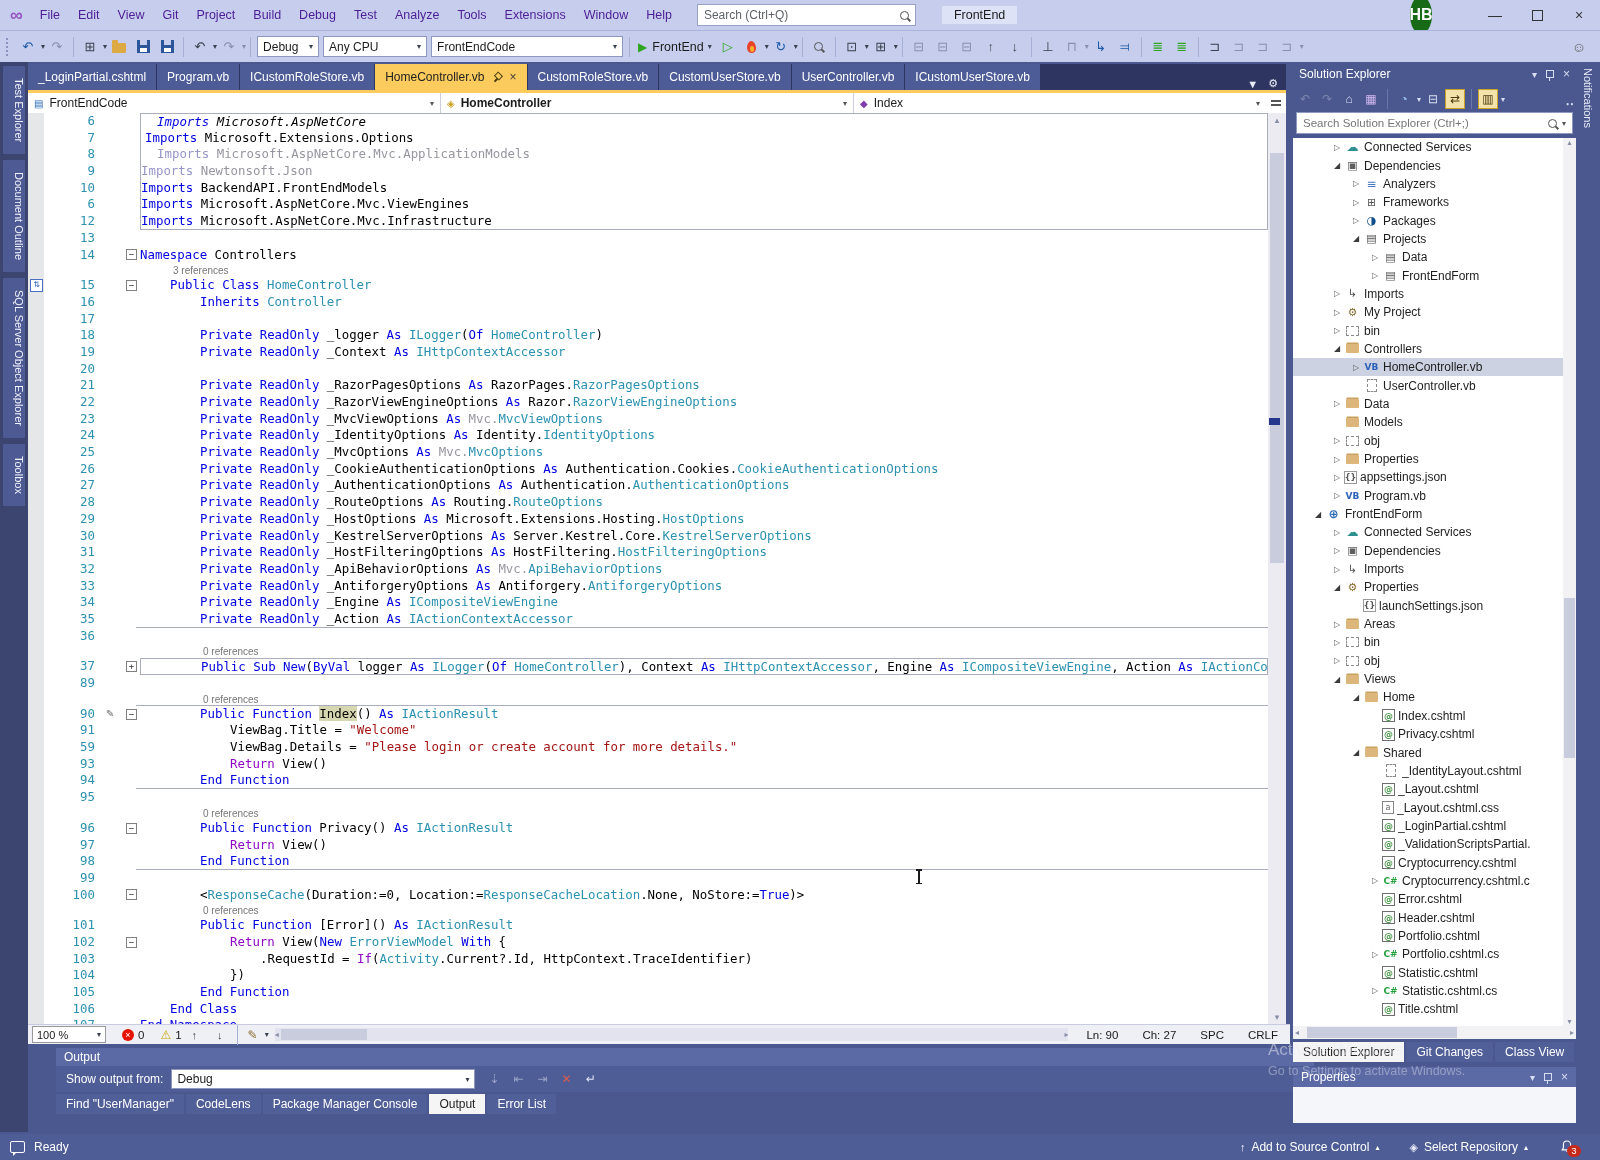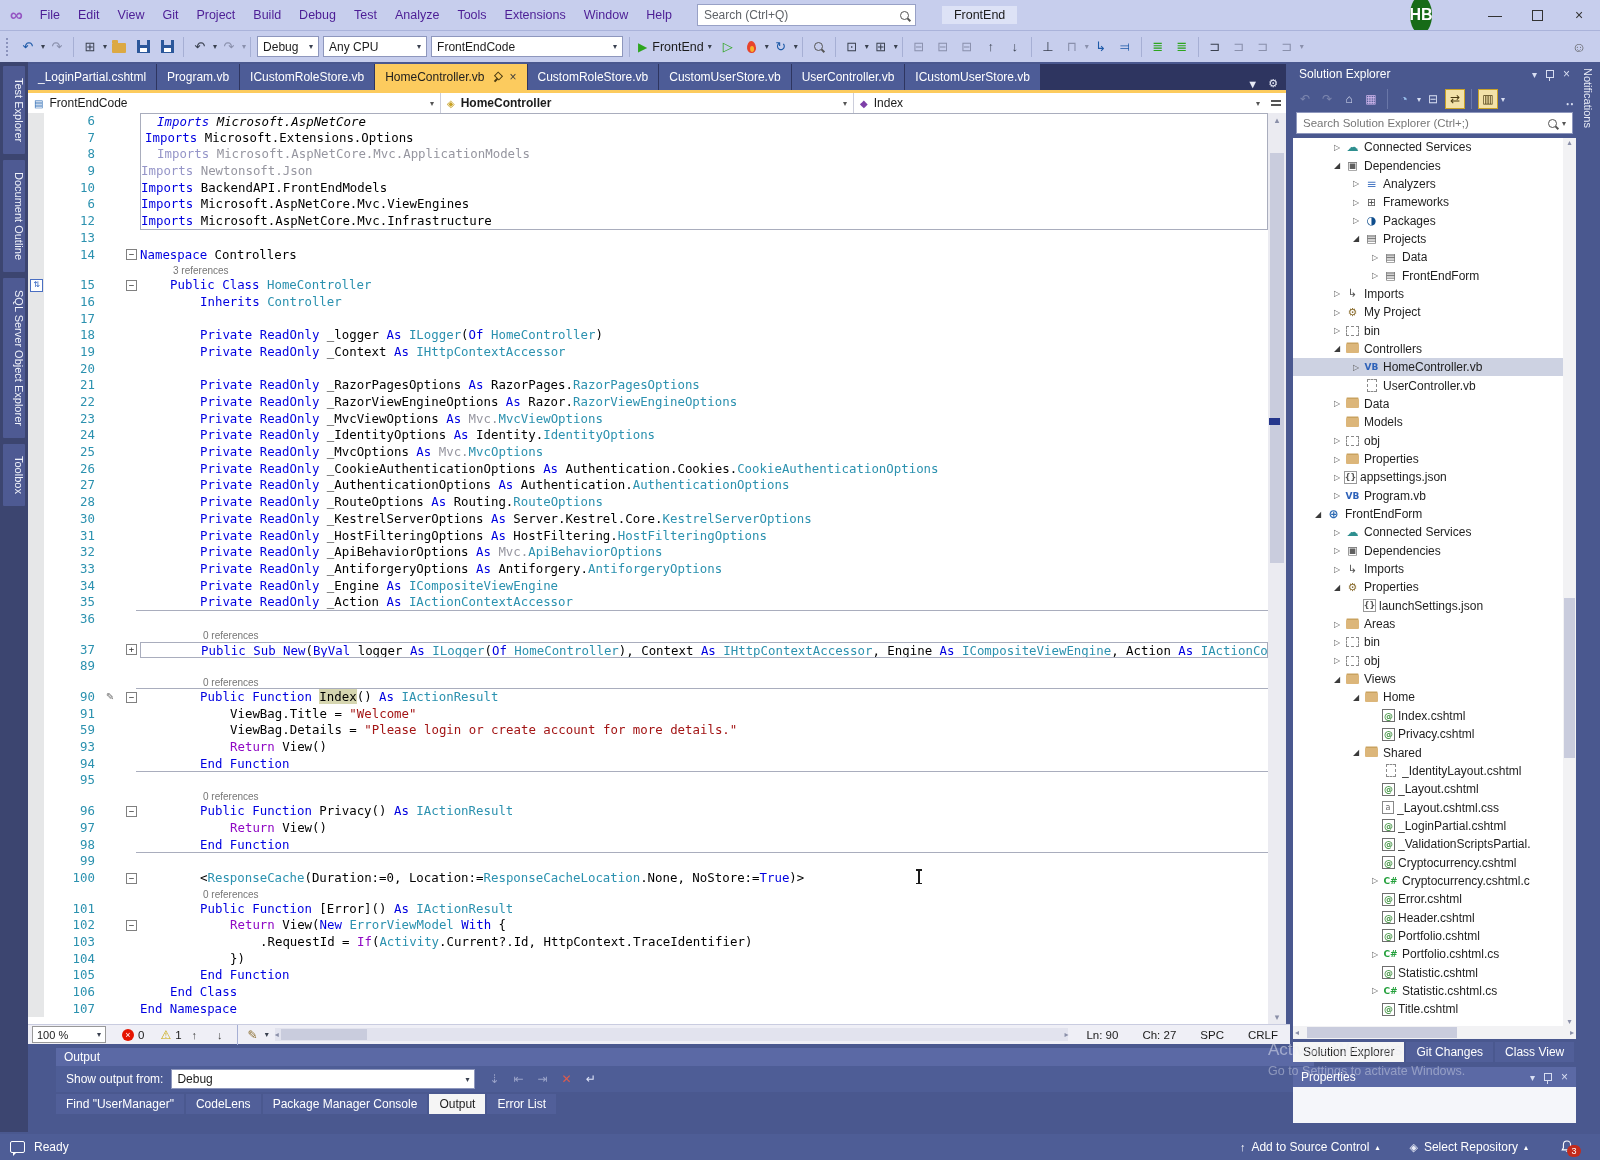--- a/index.html
+++ b/index.html
@@ -390,20 +390,21 @@
       <div class="crow"><span class="bp"></span><span class="lnum">19</span><span class="fold"></span><span class="ctext" style="padding-left: 60px;"><span class="seg-k">Private ReadOnly</span><span class="seg-p"> _Context </span><span class="seg-k">As</span><span class="seg-t"> IHttpContextAccessor</span></span></div>
       <div class="crow"><span class="bp"></span><span class="lnum">20</span><span class="fold"></span><span class="ctext" style="padding-left: 60px;"></span></div>
       <div class="crow"><span class="bp"></span><span class="lnum">21</span><span class="fold"></span><span class="ctext" style="padding-left: 60px;"><span class="seg-k">Private ReadOnly</span><span class="seg-p"> _RazorPagesOptions </span><span class="seg-k">As</span><span class="seg-p"> RazorPages.</span><span class="seg-t">RazorPagesOptions</span></span></div>
       <div class="crow"><span class="bp"></span><span class="lnum">22</span><span class="fold"></span><span class="ctext" style="padding-left: 60px;"><span class="seg-k">Private ReadOnly</span><span class="seg-p"> _RazorViewEngineOptions </span><span class="seg-k">As</span><span class="seg-p"> Razor.</span><span class="seg-t">RazorViewEngineOptions</span></span></div>
       <div class="crow"><span class="bp"></span><span class="lnum">23</span><span class="fold"></span><span class="ctext" style="padding-left: 60px;"><span class="seg-k">Private ReadOnly</span><span class="seg-p"> _MvcViewOptions </span><span class="seg-k">As</span><span class="seg-g"> Mvc.</span><span class="seg-t">MvcViewOptions</span></span></div>
       <div class="crow"><span class="bp"></span><span class="lnum">24</span><span class="fold"></span><span class="ctext" style="padding-left: 60px;"><span class="seg-k">Private ReadOnly</span><span class="seg-p"> _IdentityOptions </span><span class="seg-k">As</span><span class="seg-p"> Identity.</span><span class="seg-t">IdentityOptions</span></span></div>
       <div class="crow"><span class="bp"></span><span class="lnum">25</span><span class="fold"></span><span class="ctext" style="padding-left: 60px;"><span class="seg-k">Private ReadOnly</span><span class="seg-p"> _MvcOptions </span><span class="seg-k">As</span><span class="seg-g"> Mvc.</span><span class="seg-t">MvcOptions</span></span></div>
       <div class="crow"><span class="bp"></span><span class="lnum">26</span><span class="fold"></span><span class="ctext" style="padding-left: 60px;"><span class="seg-k">Private ReadOnly</span><span class="seg-p"> _CookieAuthenticationOptions </span><span class="seg-k">As</span><span class="seg-p"> Authentication.Cookies.</span><span class="seg-t">CookieAuthenticationOptions</span></span></div>
       <div class="crow"><span class="bp"></span><span class="lnum">27</span><span class="fold"></span><span class="ctext" style="padding-left: 60px;"><span class="seg-k">Private ReadOnly</span><span class="seg-p"> _AuthenticationOptions </span><span class="seg-k">As</span><span class="seg-p"> Authentication.</span><span class="seg-t">AuthenticationOptions</span></span></div>
       <div class="crow"><span class="bp"></span><span class="lnum">28</span><span class="fold"></span><span class="ctext" style="padding-left: 60px;"><span class="seg-k">Private ReadOnly</span><span class="seg-p"> _RouteOptions </span><span class="seg-k">As</span><span class="seg-p"> Routing.</span><span class="seg-t">RouteOptions</span></span></div>
+      <div class="crow"><span class="bp"></span><span class="lnum">29</span><span class="fold"></span><span class="ctext" style="padding-left: 60px;"><span class="seg-k">Private ReadOnly</span><span class="seg-p"> _HostOptions </span><span class="seg-k">As</span><span class="seg-p"> Microsoft.Extensions.Hosting.</span><span class="seg-t">HostOptions</span></span></div>
       <div class="crow"><span class="bp"></span><span class="lnum">30</span><span class="fold"></span><span class="ctext" style="padding-left: 60px;"><span class="seg-k">Private ReadOnly</span><span class="seg-p"> _KestrelServerOptions </span><span class="seg-k">As</span><span class="seg-p"> Server.Kestrel.Core.</span><span class="seg-t">KestrelServerOptions</span></span></div>
       <div class="crow"><span class="bp"></span><span class="lnum">31</span><span class="fold"></span><span class="ctext" style="padding-left: 60px;"><span class="seg-k">Private ReadOnly</span><span class="seg-p"> _HostFilteringOptions </span><span class="seg-k">As</span><span class="seg-p"> HostFiltering.</span><span class="seg-t">HostFilteringOptions</span></span></div>
       <div class="crow"><span class="bp"></span><span class="lnum">32</span><span class="fold"></span><span class="ctext" style="padding-left: 60px;"><span class="seg-k">Private ReadOnly</span><span class="seg-p"> _ApiBehaviorOptions </span><span class="seg-k">As</span><span class="seg-g"> Mvc.</span><span class="seg-t">ApiBehaviorOptions</span></span></div>
       <div class="crow"><span class="bp"></span><span class="lnum">33</span><span class="fold"></span><span class="ctext" style="padding-left: 60px;"><span class="seg-k">Private ReadOnly</span><span class="seg-p"> _AntiforgeryOptions </span><span class="seg-k">As</span><span class="seg-p"> Antiforgery.</span><span class="seg-t">AntiforgeryOptions</span></span></div>
       <div class="crow"><span class="bp"></span><span class="lnum">34</span><span class="fold"></span><span class="ctext" style="padding-left: 60px;"><span class="seg-k">Private ReadOnly</span><span class="seg-p"> _Engine </span><span class="seg-k">As</span><span class="seg-t"> ICompositeViewEngine</span></span></div>
       <div class="crow sepb"><span class="bp"></span><span class="lnum">35</span><span class="fold"></span><span class="ctext" style="padding-left: 60px;"><span class="seg-k">Private ReadOnly</span><span class="seg-p"> _Action </span><span class="seg-k">As</span><span class="seg-t"> IActionContextAccessor</span></span></div>
       <div class="crow"><span class="bp"></span><span class="lnum">36</span><span class="fold"></span><span class="ctext" style="padding-left: 60px;"></span></div>
       <div class="crow lensrow"><span class="bp"></span><span class="lnum"></span><span class="fold"></span><span class="ctext" style="padding-left: 60px;"><span class="lens">0 references</span></span></div>
       <div class="crow boxed"><span class="bp"></span><span class="lnum">37</span><span class="fold"><span class="foldbox">+</span></span><span class="ctext" style="padding-left: 60px;"><span class="seg-k">Public Sub New</span><span class="seg-p">(</span><span class="seg-k">ByVal</span><span class="seg-p"> logger </span><span class="seg-k">As</span><span class="seg-t"> ILogger</span><span class="seg-p">(</span><span class="seg-k">Of</span><span class="seg-t"> HomeController</span><span class="seg-p">), Context </span><span class="seg-k">As</span><span class="seg-t"> IHttpContextAccessor</span><span class="seg-p">, Engine </span><span class="seg-k">As</span><span class="seg-t"> ICompositeViewEngine</span><span class="seg-p">, Action </span><span class="seg-k">As</span><span class="seg-t"> IActionContextAcc</span></span></div>
       <div class="crow"><span class="bp"></span><span class="lnum">89</span><span class="fold"></span><span class="ctext" style="padding-left: 0px;"></span></div>

